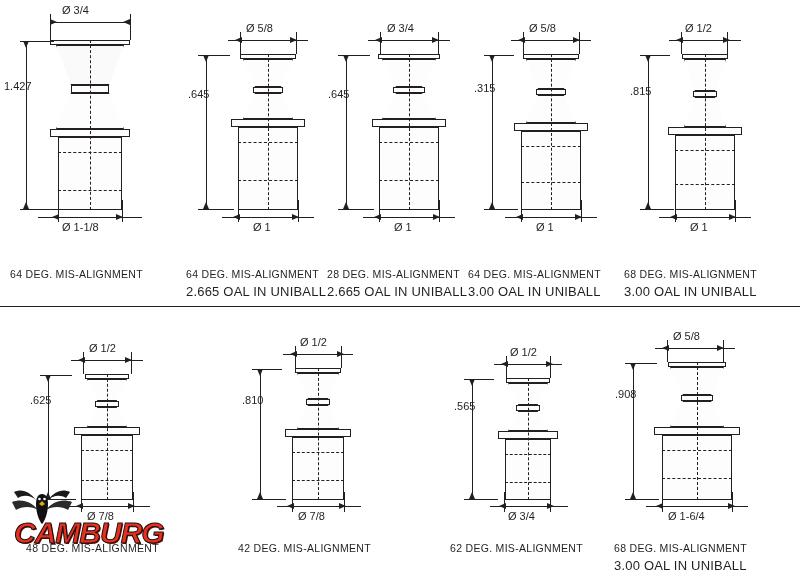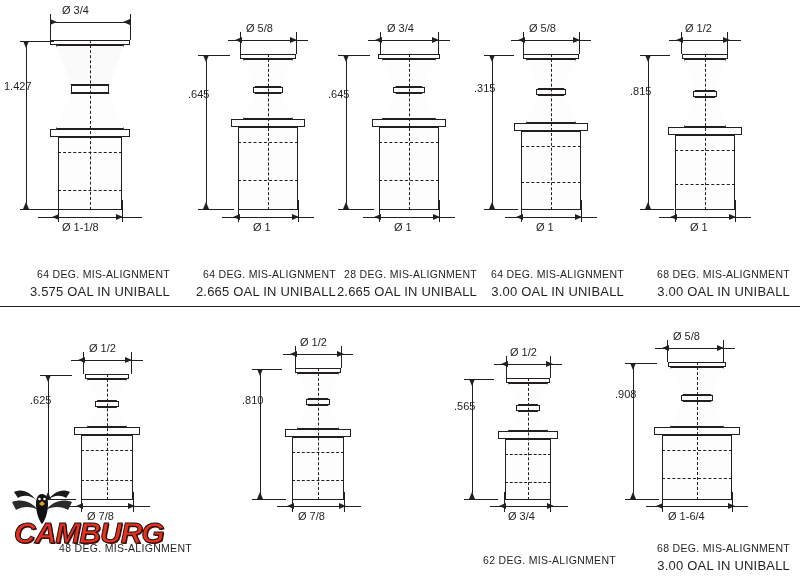--- a/index.html
+++ b/index.html
@@ -32,21 +32,21 @@
   .arw.d{border-left:3px solid transparent;border-right:3px solid transparent;border-top:7px solid #231f20;}
 
   
   .rowdiv{position:absolute;left:0;width:800px;height:0;border-top:1px solid #231f20;}
 
   
   .shape{position:absolute;}
   .shape .seg{position:absolute;box-sizing:border-box;border:1px solid #231f20;background:#fdfdfd;}
 
   
-  .capwrap{position:absolute;text-align:right;}
+  .capwrap{position:absolute;text-align:left;}
   .cap1{font-size:10.5px;letter-spacing:.3px;}
   .cap2{font-size:13px;letter-spacing:.2px;margin-top:4px;}
 
   
   .logo{position:absolute;left:8px;top:486px;width:150px;height:74px;}
   .logo .word{
     position:absolute;left:6px;top:30px;
     font-family:"Liberation Sans", sans-serif;
     font-weight:bold;font-style:italic;font-size:30px;letter-spacing:-1px;
     color:#e8301e;
@@ -92,21 +92,20 @@
 
     <div class="vline" style="left:58px;top:200px;height:22px;"></div>
     <div class="vline" style="left:122px;top:200px;height:22px;"></div>
     <div class="hline" style="left:38px;top:217px;width:104px;"></div>
     <div class="arw l" style="left:52px;top:214px;"></div>
     <div class="arw r" style="left:116px;top:214px;"></div>
     <div class="dimtxt" style="left:62px;top:221px;">Ø 1-1/8</div>
 
     <div class="capwrap" style="left:10px;top:268px;width:160px;">
       <div class="cap1">64 DEG. MIS-ALIGNMENT</div>
-      <div class="cap2">3.575 OAL IN UNIBALL</div>
     </div>
   </div>
 
   <div class="part">
     <div class="vline" style="left:240px;top:32px;height:22px;"></div>
     <div class="vline" style="left:296px;top:32px;height:22px;"></div>
     <div class="hline" style="left:228px;top:40px;width:80px;"></div>
     <div class="arw l" style="left:235px;top:37px;"></div>
     <div class="arw r" style="left:290px;top:37px;"></div>
     <div class="dimtxt" style="left:246px;top:22px;">Ø 5/8</div>
@@ -332,20 +331,21 @@
     <div class="vdimtxt" style="left:242px;top:394px;">.810</div>
 
     <div class="vline" style="left:292px;top:492px;height:20px;"></div>
     <div class="vline" style="left:344px;top:492px;height:20px;"></div>
     <div class="hline" style="left:277px;top:506px;width:84px;"></div>
     <div class="arw l" style="left:287px;top:503px;"></div>
     <div class="arw r" style="left:339px;top:503px;"></div>
     <div class="dimtxt" style="left:298px;top:510px;">Ø 7/8</div>
 
     <div class="capwrap" style="left:238px;top:542px;width:166px;">
+      <div class="cap1">42 DEG. MIS-ALIGNMENT</div>
     </div>
   </div>
 
   <div class="part">
     <div class="vline" style="left:506px;top:356px;height:22px;"></div>
     <div class="vline" style="left:550px;top:356px;height:22px;"></div>
     <div class="hline" style="left:494px;top:364px;width:68px;"></div>
     <div class="arw l" style="left:501px;top:361px;"></div>
     <div class="arw r" style="left:546px;top:361px;"></div>
     <div class="dimtxt" style="left:510px;top:346px;">Ø 1/2</div>
@@ -369,21 +369,21 @@
     <div class="arw u" style="left:469px;top:492px;"></div>
     <div class="vdimtxt" style="left:454px;top:400px;">.565</div>
 
     <div class="vline" style="left:504px;top:492px;height:20px;"></div>
     <div class="vline" style="left:550px;top:492px;height:20px;"></div>
     <div class="hline" style="left:490px;top:506px;width:78px;"></div>
     <div class="arw l" style="left:499px;top:503px;"></div>
     <div class="arw r" style="left:547px;top:503px;"></div>
     <div class="dimtxt" style="left:508px;top:510px;">Ø 3/4</div>
 
-    <div class="capwrap" style="left:450px;top:554px;width:166px;">
+    <div class="capwrap" style="left:450px;top:542px;width:166px;">
       <div class="cap1">62 DEG. MIS-ALIGNMENT</div>
     </div>
   </div>
 
   <div class="part">
     <div class="vline" style="left:667px;top:340px;height:22px;"></div>
     <div class="vline" style="left:723px;top:340px;height:22px;"></div>
     <div class="hline" style="left:655px;top:348px;width:80px;"></div>
     <div class="arw l" style="left:662px;top:345px;"></div>
     <div class="arw r" style="left:717px;top:345px;"></div>

